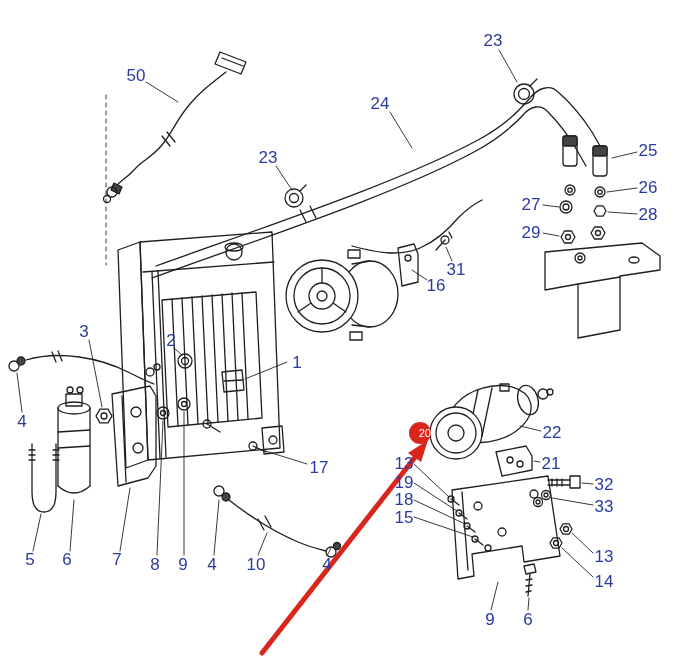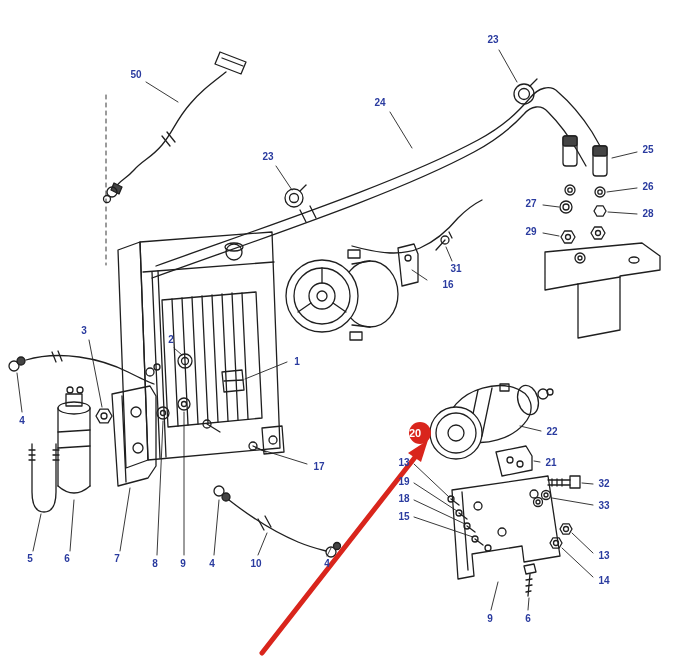--- a/index.html
+++ b/index.html
@@ -8,37 +8,37 @@
     width:690px;height:660px;
     background:#ffffff;
     font-family:"Liberation Sans", sans-serif;
     overflow:hidden;
   }
   .art{position:absolute;left:0;top:0;}
   .callout{
     position:absolute;
     transform:translate(-50%,-50%);
     color:#2a3b9f;
-    font-weight:bold;
-    font-size:10px;
+    font-weight:normal;
+    font-size:17px;
     line-height:1;
     white-space:nowrap;
     user-select:none;
   }
   .badge{
     position:absolute;
     transform:translate(-50%,-50%);
     width:22px;height:22px;
     border-radius:50%;
     background:#d9251c;
     color:#ffffff;
-    font-weight:bold;
+    font-weight:normal;
     font-size:11px;
     line-height:22px;
-    text-align:left;
+    text-align:right;
   }
 </style>
 </head>
 <body>
 
 <div class="stage">
 
   <svg class="art" width="690" height="660" viewBox="0 0 690 660">
     <g stroke="#1f1f1f" stroke-width="1.3" fill="none" stroke-linecap="round" stroke-linejoin="round">
 
@@ -334,21 +334,21 @@
   <div class="callout" style="left:136px;top:75px">50</div>
   <div class="callout" style="left:493px;top:40px">23</div>
   <div class="callout" style="left:380px;top:103px">24</div>
   <div class="callout" style="left:268px;top:157px">23</div>
   <div class="callout" style="left:648px;top:150px">25</div>
   <div class="callout" style="left:648px;top:187px">26</div>
   <div class="callout" style="left:531px;top:204px">27</div>
   <div class="callout" style="left:648px;top:214px">28</div>
   <div class="callout" style="left:531px;top:232px">29</div>
   <div class="callout" style="left:456px;top:269px">31</div>
-  <div class="callout" style="left:448px;top:285px">16</div>
+  <div class="callout" style="left:436px;top:285px">16</div>
   <div class="callout" style="left:297px;top:362px">1</div>
   <div class="callout" style="left:171px;top:340px">2</div>
   <div class="callout" style="left:84px;top:331px">3</div>
   <div class="callout" style="left:22px;top:421px">4</div>
   <div class="callout" style="left:319px;top:467px">17</div>
   <div class="callout" style="left:552px;top:432px">22</div>
   <div class="callout" style="left:551px;top:463px">21</div>
   <div class="callout" style="left:404px;top:463px">13</div>
   <div class="callout" style="left:404px;top:482px">19</div>
   <div class="callout" style="left:404px;top:499px">18</div>

